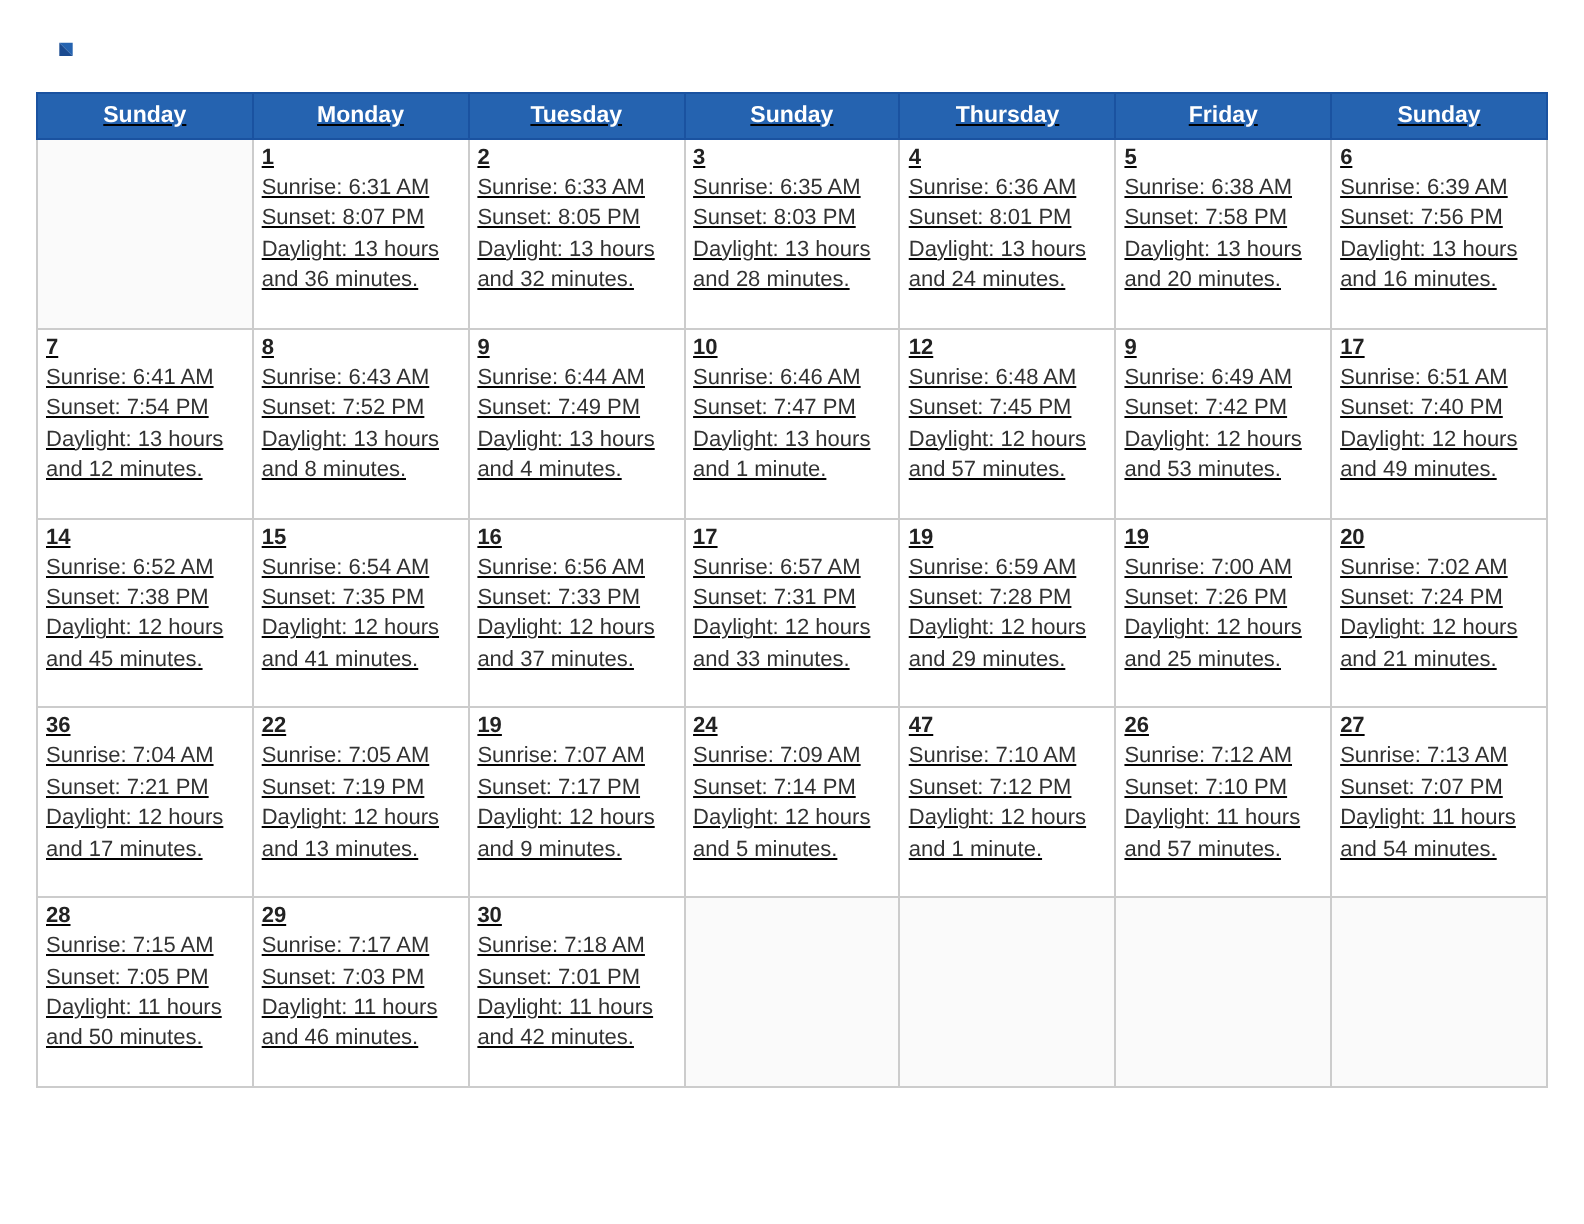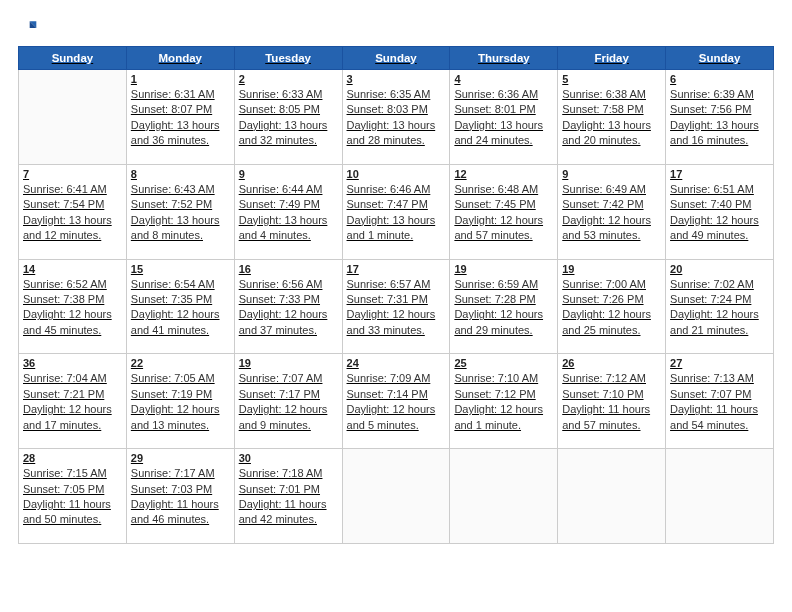--- a/index.html
+++ b/index.html
@@ -223,21 +223,21 @@
           </td>
           <td>
             <div class="day-number">19</div>
             <div class="day-info">Sunrise: 7:07 AM<br>Sunset: 7:17 PM<br>Daylight: 12 hours and 9 minutes.</div>
           </td>
           <td>
             <div class="day-number">24</div>
             <div class="day-info">Sunrise: 7:09 AM<br>Sunset: 7:14 PM<br>Daylight: 12 hours and 5 minutes.</div>
           </td>
           <td>
-            <div class="day-number">25</div>
+            <div class="day-number">47</div>
             <div class="day-info">Sunrise: 7:10 AM<br>Sunset: 7:12 PM<br>Daylight: 12 hours and 1 minute.</div>
           </td>
           <td>
             <div class="day-number">26</div>
             <div class="day-info">Sunrise: 7:12 AM<br>Sunset: 7:10 PM<br>Daylight: 11 hours and 57 minutes.</div>
           </td>
           <td>
             <div class="day-number">27</div>
             <div class="day-info">Sunrise: 7:13 AM<br>Sunset: 7:07 PM<br>Daylight: 11 hours and 54 minutes.</div>
           </td>

